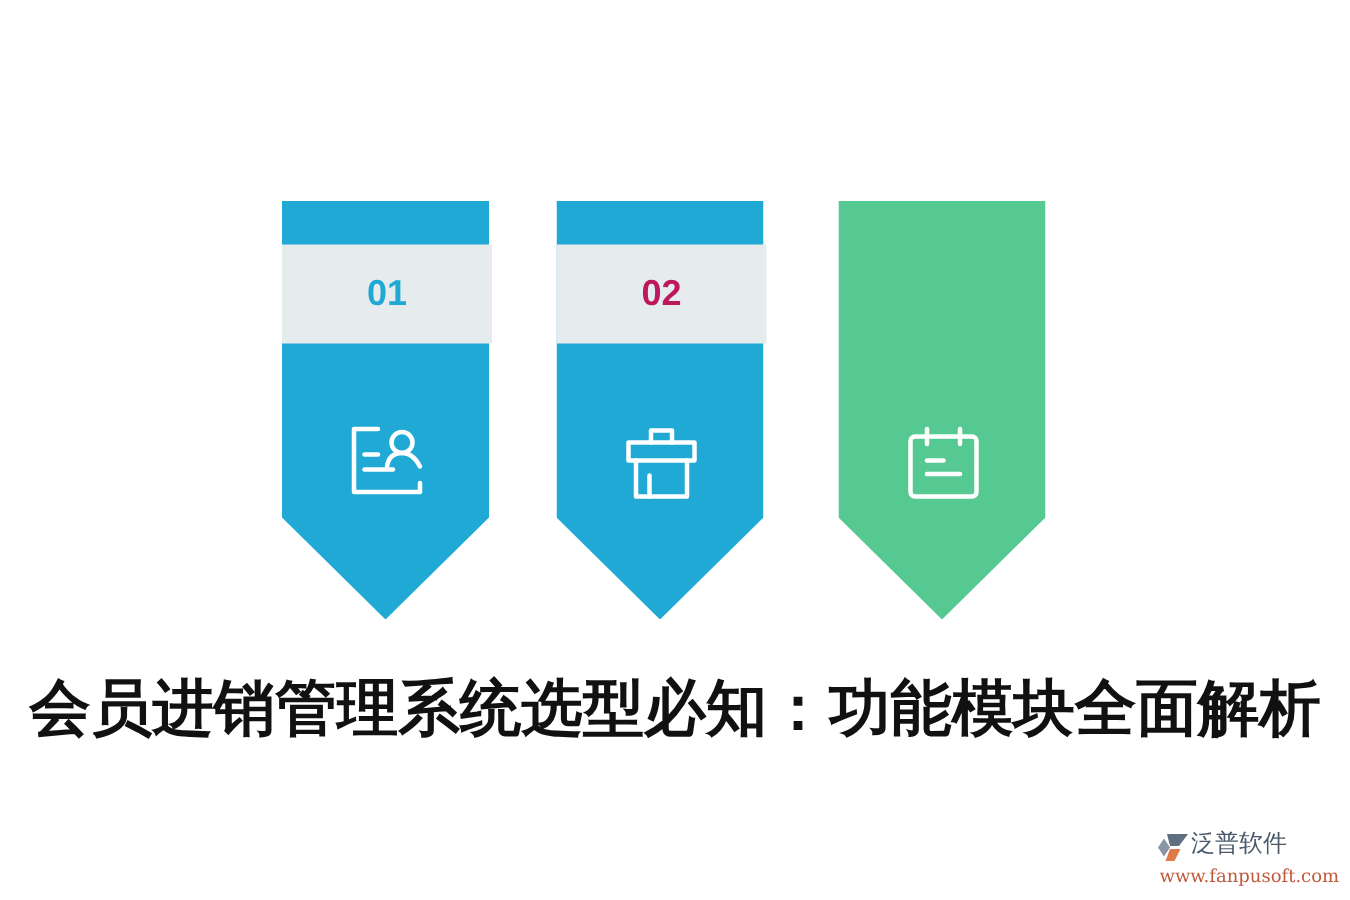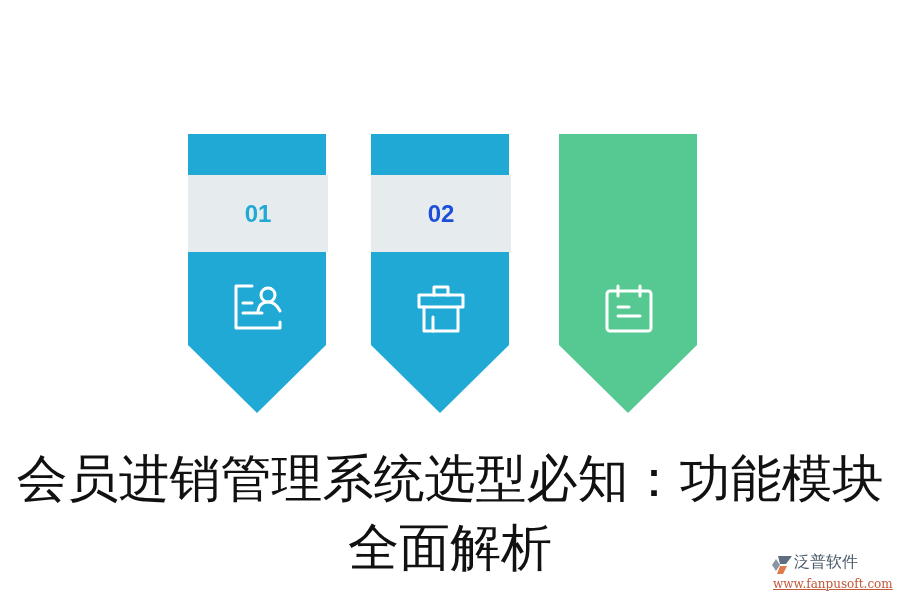--- a/index.html
+++ b/index.html
@@ -1,25 +1,25 @@
 <!DOCTYPE html>
 <html><head>
   <meta charset="utf-8">
   <style>
     html, body { margin: 0; padding: 0; }
     body { width: 900px; height: 600px; background: #ffffff; position: relative; overflow: hidden; font-family: "DejaVu Sans", sans-serif; }
     .banner { position: absolute; top: 134px; width: 138px; height: 279px; }
     .banner .shape { position: absolute; left: 0; top: 0; width: 138px; height: 279px; }
-    .banner .num-band { position: absolute; left: 0; top: 29px; width: 140px; height: 77px; background: #e6eced; display: flex; align-items: center; justify-content: center; margin-top: 12px; }
+    .banner .num-band { position: absolute; left: 0; top: 29px; width: 140px; height: 66px; background: #e6eced; display: flex; align-items: center; justify-content: center; }
     .banner .num { font-family: "Liberation Sans", sans-serif; font-weight: bold; font-size: 24px; letter-spacing: 0px; }
     .banner .icon { position: absolute; left: 44px; top: 149px; width: 52px; height: 52px; }
-    .title { position: absolute; left: 0; width: 900px; top: 445px; text-align: center; font-size: 51px; color: #111111; font-family: "DejaVu Sans", sans-serif; letter-spacing: 0px; }
+    .title { position: absolute; left: 0; width: 900px; top: 445px; text-align: center; font-size: 41px; color: #111111; font-family: "DejaVu Sans", sans-serif; letter-spacing: 0px; font-weight: bold; }
     .logo { position: absolute; left: 770px; top: 552px; width: 125px; height: 42px; }
     .logo .brand { position: absolute; left: 24px; top: 0; font-size: 16px; color: #4a5a6a; font-family: "DejaVu Sans", sans-serif; white-space: nowrap; }
-    .logo .url { position: absolute; left: 3px; top: 25px; font-size: 12px; color: #c0583a; font-family: "DejaVu Serif", serif; white-space: nowrap; text-decoration: underline; }
+    .logo .url { position: absolute; left: 3px; top: 25px; font-size: 12px; color: #c0583a; font-family: "DejaVu Serif", serif; white-space: nowrap; }
     .logo .mark { position: absolute; left: 2px; top: 3px; width: 22px; height: 20px; }
   </style>
 </head>
 <body>
 
 <div class="banner" style="left:188px;">
   <svg class="shape" viewBox="0 0 138 279">
     <polygon points="0,0 138,0 138,211 69,279 0,211" fill="#1fa9d4"></polygon>
   </svg>
   <div class="num-band">
@@ -32,21 +32,21 @@
     <circle cx="36" cy="12" r="7"></circle>
     <path d="M26 28 C27 21 31 19 36 19 C41 19 45 22 48 28"></path>
   </svg>
 </div>
 
 <div class="banner" style="left:371px;">
   <svg class="shape" viewBox="0 0 138 279">
     <polygon points="0,0 138,0 138,211 69,279 0,211" fill="#1fa9d4"></polygon>
   </svg>
   <div class="num-band">
-    <span class="num" style="color:#1d4ed8;">02</span>
+    <span class="num" style="color:#be185d;">02</span>
   </div>
   <svg class="icon" viewBox="0 0 52 52" fill="none" stroke="#ffffff" stroke-width="3" stroke-linecap="round" stroke-linejoin="round">
     <path d="M19 12 V4 H33 V12"></path>
     <rect x="4" y="12" width="44" height="12"></rect>
     <path d="M9 24 V48 H43 V24"></path>
     <line x1="18" y1="34" x2="18" y2="48"></line>
   </svg>
 </div>
 
 <div class="banner" style="left:559px;">

